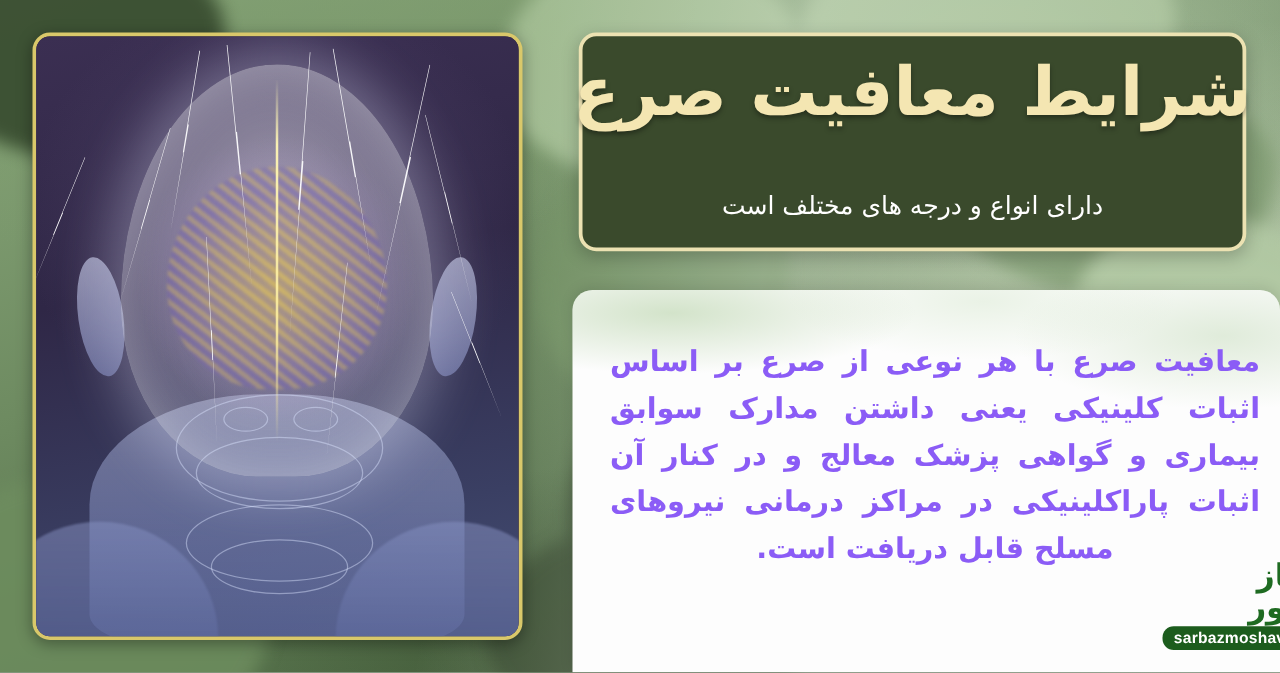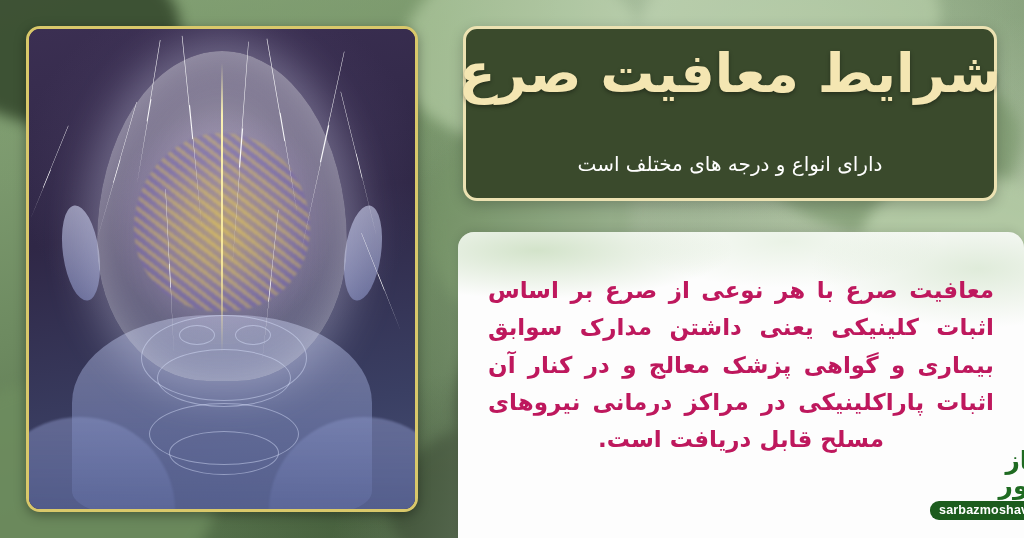--- a/index.html
+++ b/index.html
@@ -161,25 +161,25 @@
     position:absolute; inset:0;
     background:
       radial-gradient(ellipse 48% 22% at 14% 6%, rgba(176,206,160,.55) 0%, rgba(176,206,160,0) 72%),
       radial-gradient(ellipse 40% 26% at 92% 12%, rgba(188,214,176,.45) 0%, rgba(188,214,176,0) 74%),
       radial-gradient(ellipse 36% 20% at 58% 3%, rgba(205,226,195,.40) 0%, rgba(205,226,195,0) 76%);
     pointer-events:none;
   }
   #body-text {
     position:relative;
     direction:rtl; text-align:justify; text-align-last:center;
-    color:#be185d;
+    color:#8b5cf6;
     font-size:23px;
     font-weight:bold;
     line-height:1.62;
-    padding:40px 30px 0 30px;
+    padding:40px 16px 0 30px;
     letter-spacing:-.2px;
   }
 
   
   #logo {
     position:absolute; left:472px; bottom:18px;
     display:flex; align-items:center; gap:6px;
     direction:rtl;
   }
   #logo-textblock { display:flex; flex-direction:column; align-items:center; }

